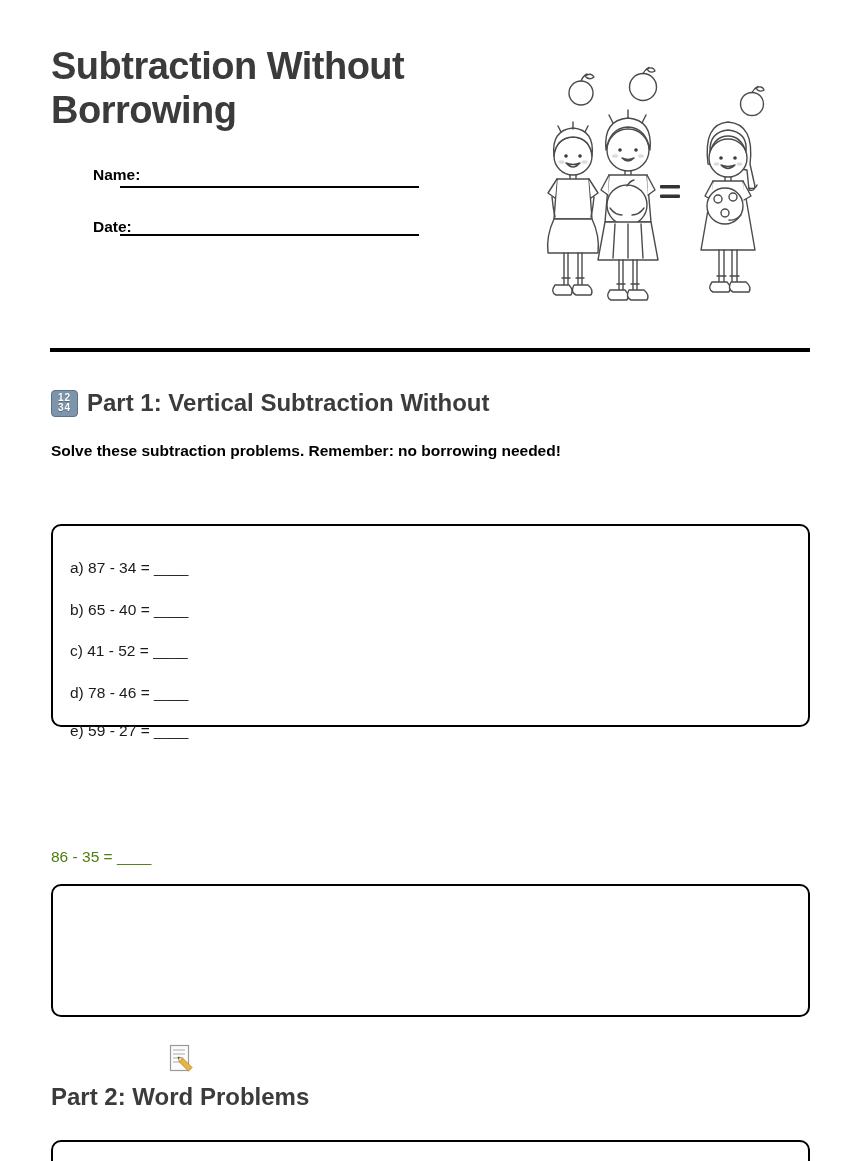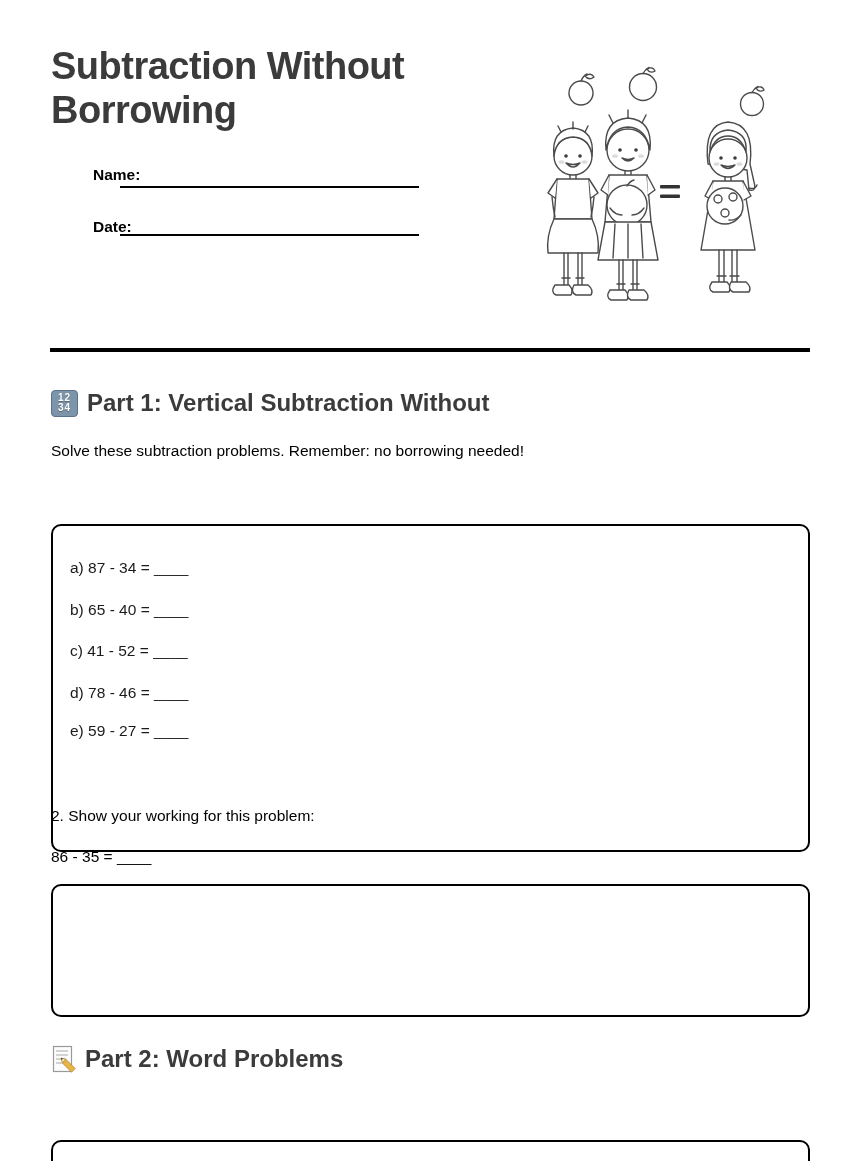--- a/index.html
+++ b/index.html
@@ -24,22 +24,22 @@
   .field-line  { left:120px; width:299px; height:2px; background:#000; }
 
   .divider { left:50px; top:348px; width:760px; height:4px; background:#000; }
 
   .section-heading {
     left:51px; display:flex; align-items:center; gap:9px;
     font-size:24px; line-height:30px; font-weight:700; color:#3b3b3b;
   }
   .section-heading .icon { flex:0 0 auto; display:inline-flex; }
 
-  .bold-line   { left:51px; font-size:15.5px; line-height:20px; font-weight:400; color:#000; }
-  .plain-line  { left:51px; font-size:15.5px; line-height:20px; font-weight:400; color:#000000; }
+  .bold-line   { left:51px; font-size:15.5px; line-height:20px; font-weight:700; color:#000; }
+  .plain-line  { left:51px; font-size:15.5px; line-height:20px; font-weight:400; color:#4d7c0f; }
   .nowrap { white-space:nowrap; }
 
   .answer-box {
     left:51px; width:759px;
     border:2.5px solid #000;
     border-radius:10px;
     background:#fff;
   }
   .problem {
     position:absolute; left:17px;
@@ -173,33 +173,32 @@
       <span class="numbers-icon-box">
         <span>12</span>
         <span>34</span>
       </span>
     </span>
     <span>Part 1: Vertical Subtraction Without</span>
   </div>
 
   <div class="abs bold-line" style="top:441px;">Solve these subtraction problems. Remember: no borrowing needed!</div>
 
-  <div class="abs answer-box" style="top:524px; height:328px;">
+  <div class="abs answer-box" style="top:524px; height:203px;">
     <span class="problem" style="top:32px;">a) 87 - 34 = ____</span>
     <span class="problem" style="top:73.5px;">b) 65 - 40 = ____</span>
     <span class="problem" style="top:115px;">c) 41 - 52 = ____</span>
     <span class="problem" style="top:156.5px;">d) 78 - 46 = ____</span>
     <span class="problem" style="top:195px;">e) 59 - 27 = ____</span>
   </div>
 
-  <div class="abs bold-line" style="top:806px;">2. Show your working for this problem:</div>
   <div class="abs plain-line" style="top:847px;">86 - 35 = ____</div>
   <div class="abs answer-box" style="top:884px; height:133px;"></div>
 
-  <div class="abs section-heading" style="top:1044px;">
+  <div class="abs section-heading" style="top:1044px;flex-direction:column;">
     <span class="icon">
       <svg width="25" height="29" viewBox="0 0 25 29">
         <rect x="2.5" y="1.5" width="18" height="25" fill="#fcfcfc" stroke="#9a9a9a" stroke-width="1.2"></rect>
         <g stroke="#a9a9a9" stroke-width="1">
           <line x1="5" y1="6" x2="17" y2="6"></line>
           <line x1="5" y1="10" x2="17" y2="10"></line>
           <line x1="5" y1="14" x2="15" y2="14"></line>
           <line x1="5" y1="18" x2="12" y2="18"></line>
         </g>
         <g transform="rotate(45 16 19)">

